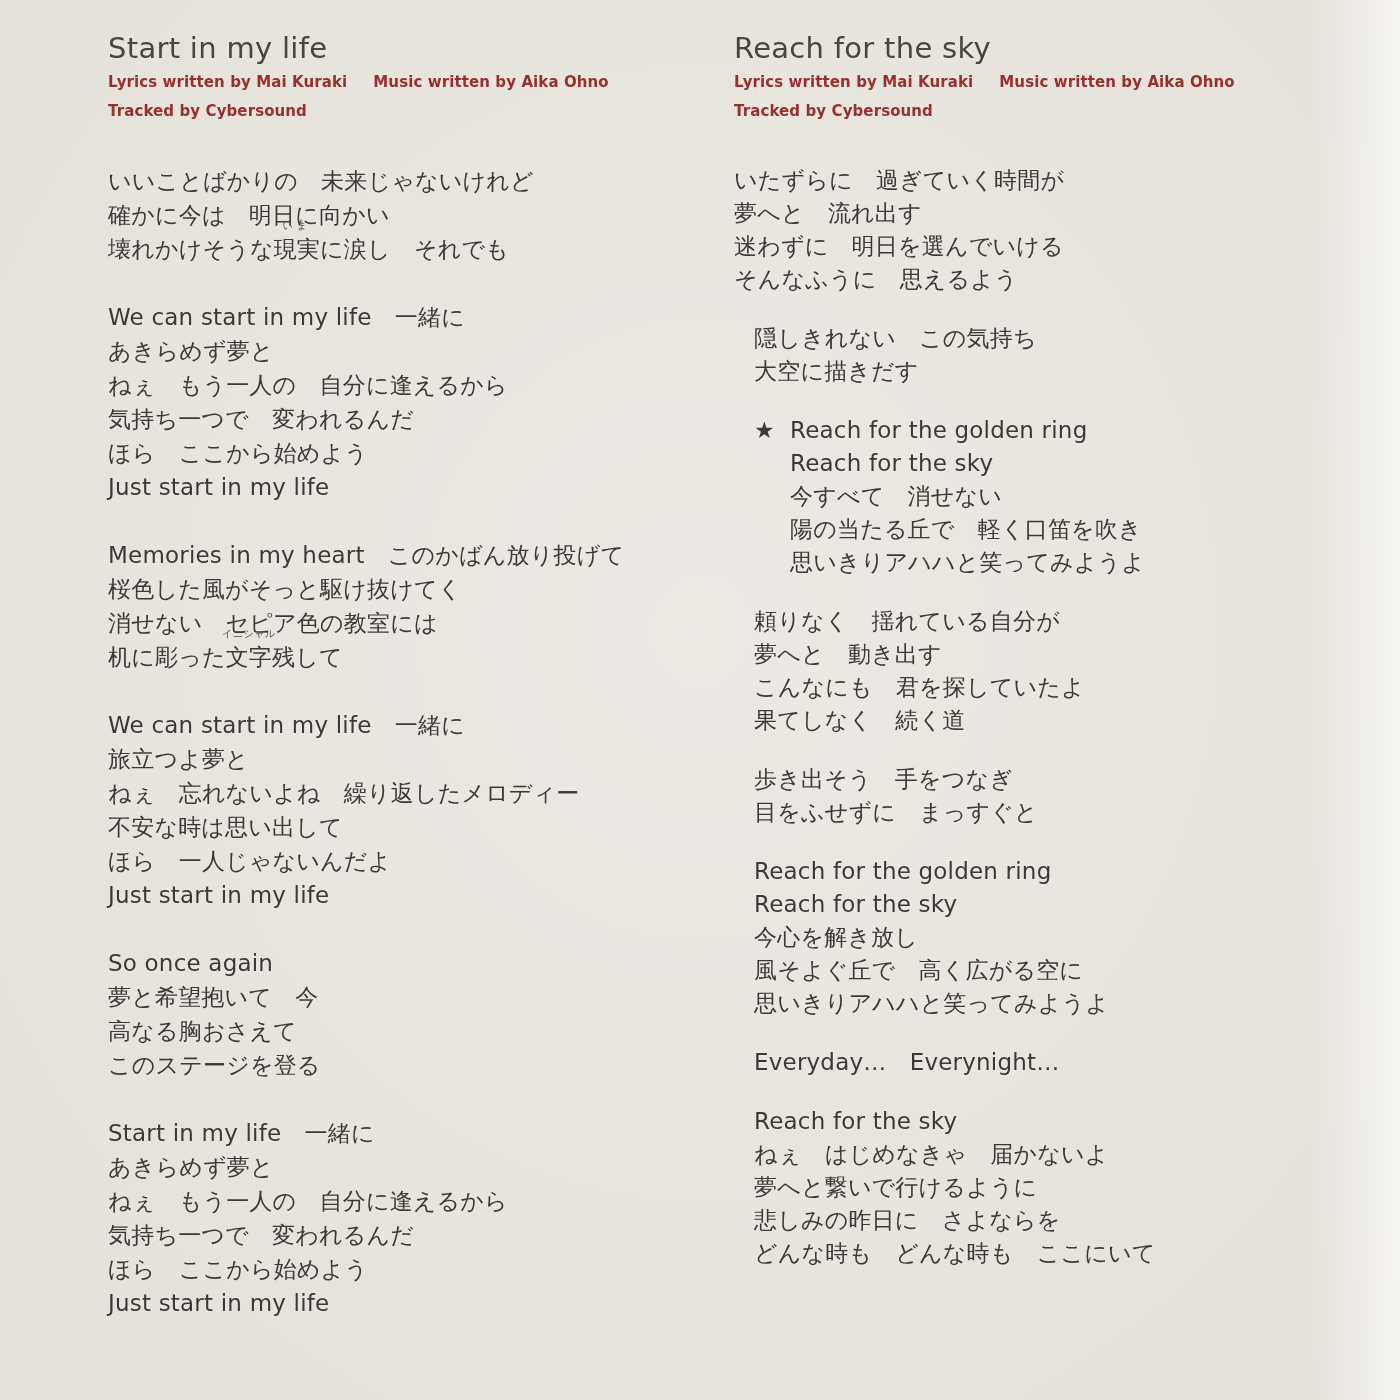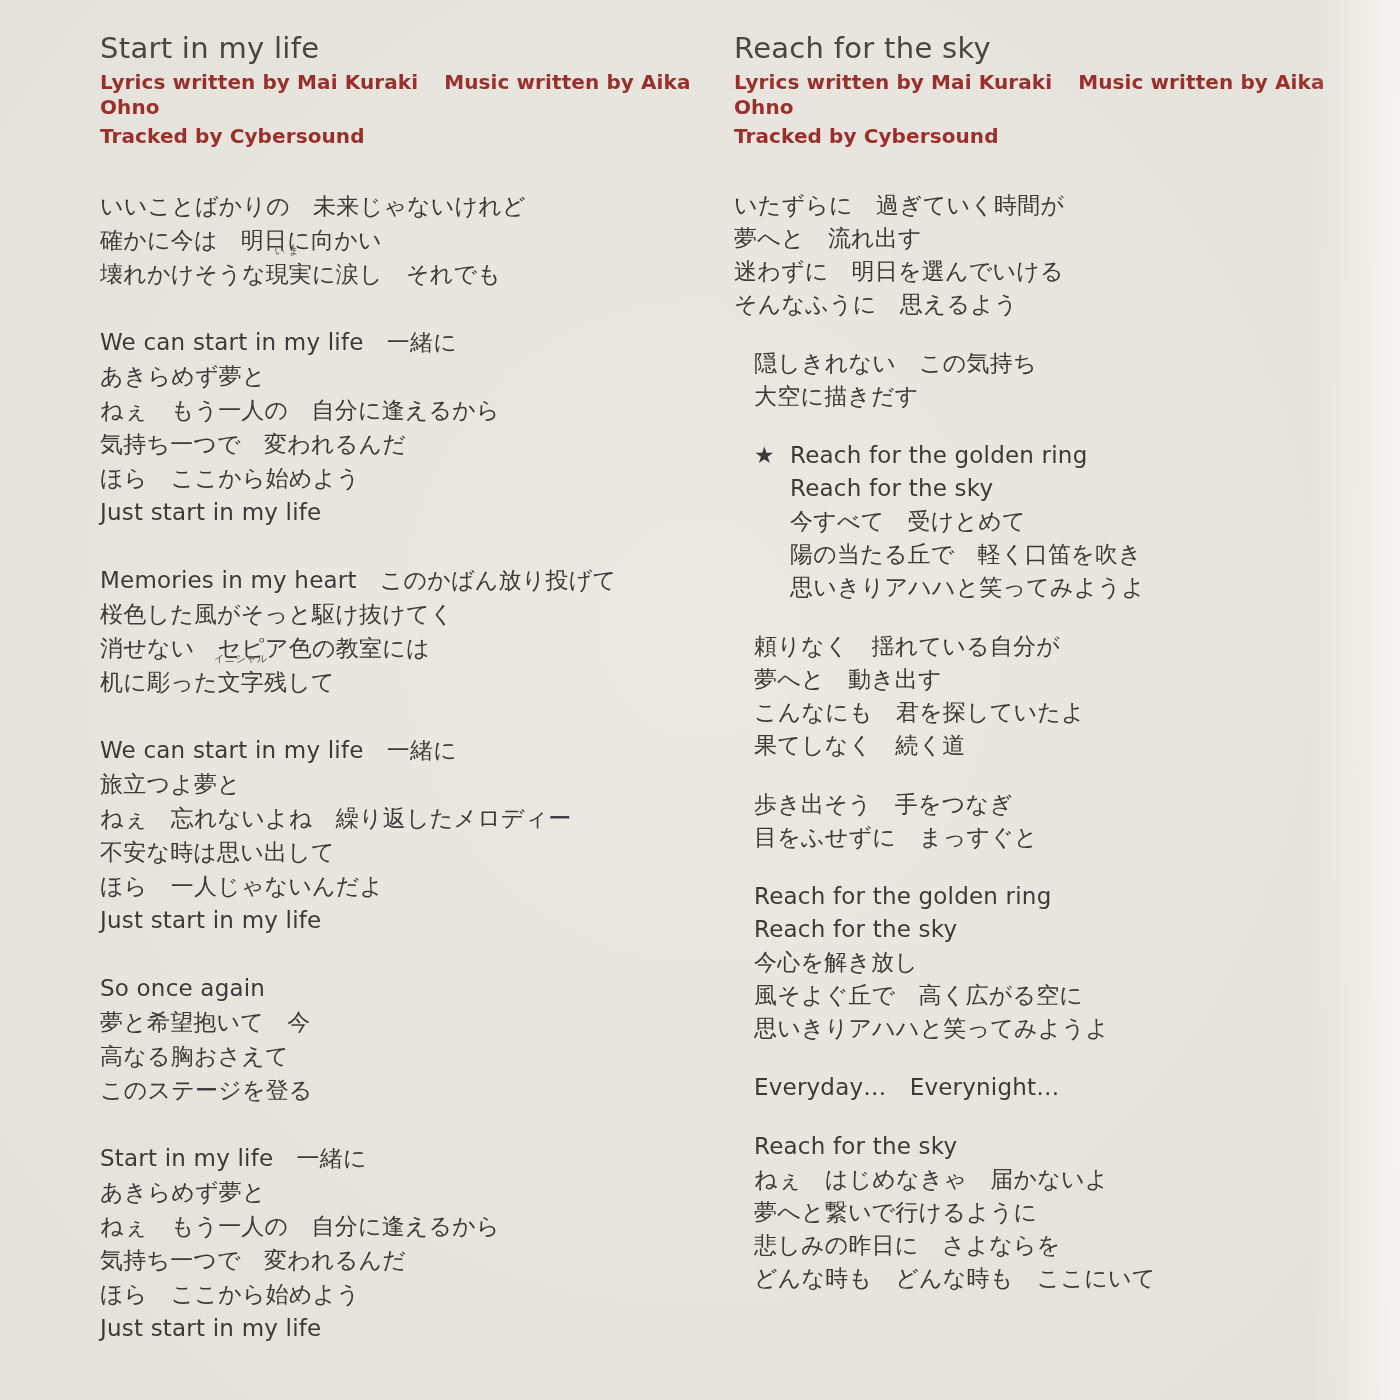--- a/index.html
+++ b/index.html
@@ -23,34 +23,34 @@
     position: absolute; top: 0; left: 0;
     width: 100%; height: 100%;
     background: radial-gradient(ellipse at 50% 45%, rgba(255,255,255,0.10), rgba(120,110,95,0.05));
     pointer-events: none;
   }
   .col {
     position: absolute;
     top: 30px;
     width: 620px;
   }
-  #col-0 { left: 100px; }
+  #col-0 { left: 108px; }
   #col-1 { left: 734px; }
 
   h1.song-title {
     margin: 0;
     font-size: 29px;
     font-weight: normal;
     line-height: 36px;
     color: #474641;
     letter-spacing: 0.3px;
   }
   .credits {
     margin: 4px 0 0 0;
-    font-size: 20px;
+    font-size: 15px;
     line-height: 25px;
     font-weight: 600;
     color: #9a302c;
     letter-spacing: 0.1px;
   }
   .credits .gap { margin-left: 26px; }
 
   .stanzas { margin-top: 40px; }
   .stanza { margin: 0; }
   .stanza + .stanza { margin-top: 34px; }
@@ -145,21 +145,21 @@
         <div class="line">迷わずに　明日を選んでいける</div>
         <div class="line">そんなふうに　思えるよう</div>
       </div>
       <div class="stanza">
         <div class="line">隠しきれない　この気持ち</div>
         <div class="line">大空に描きだす</div>
       </div>
       <div class="stanza">
         <div class="line"><span class="marker">★</span>Reach for the golden ring</div>
         <div class="line indented">Reach for the sky</div>
-        <div class="line indented">今すべて　受けとめて</div>
+        <div class="line indented">今すべて　消せない</div>
         <div class="line indented">陽の当たる丘で　軽く口笛を吹き</div>
         <div class="line indented">思いきりアハハと笑ってみようよ</div>
       </div>
       <div class="stanza">
         <div class="line">頼りなく　揺れている自分が</div>
         <div class="line">夢へと　動き出す</div>
         <div class="line">こんなにも　君を探していたよ</div>
         <div class="line">果てしなく　続く道</div>
       </div>
       <div class="stanza">

